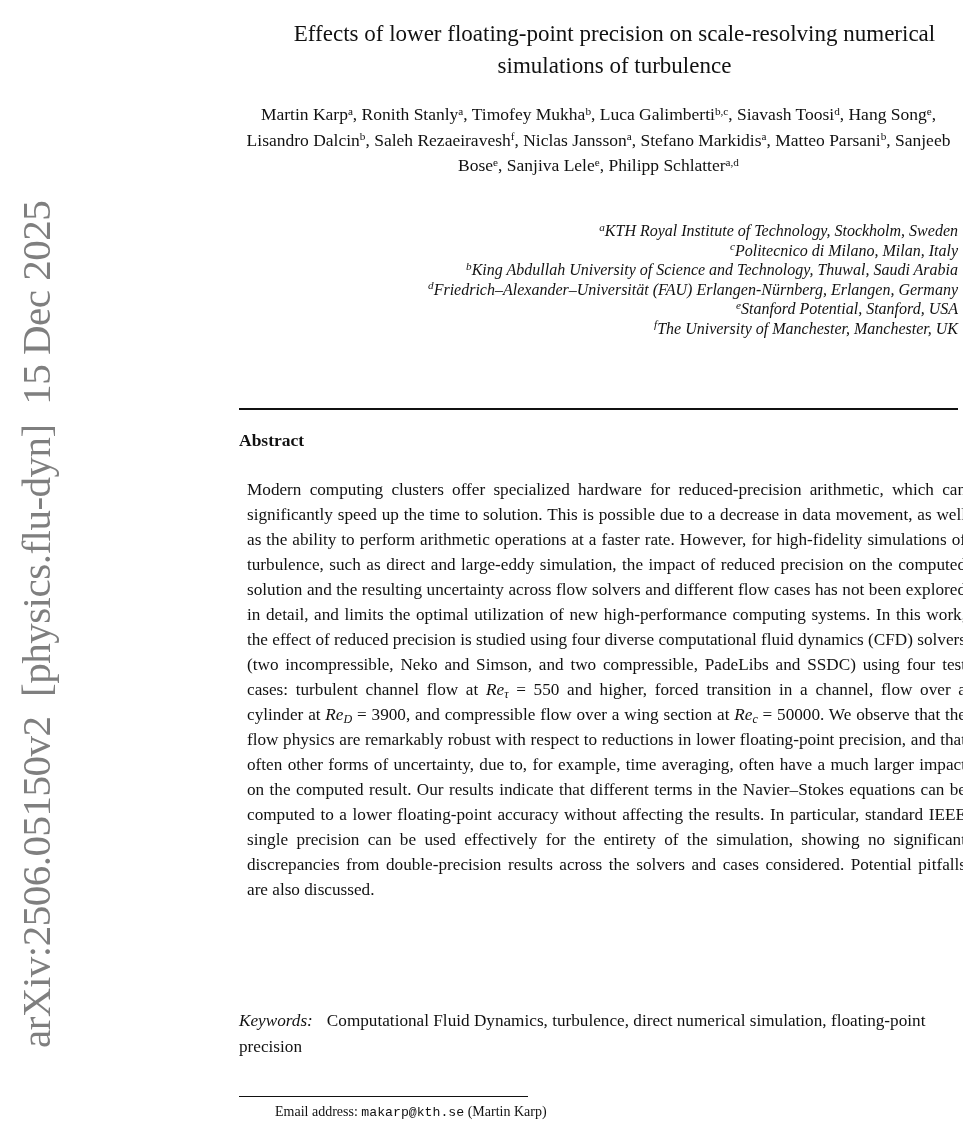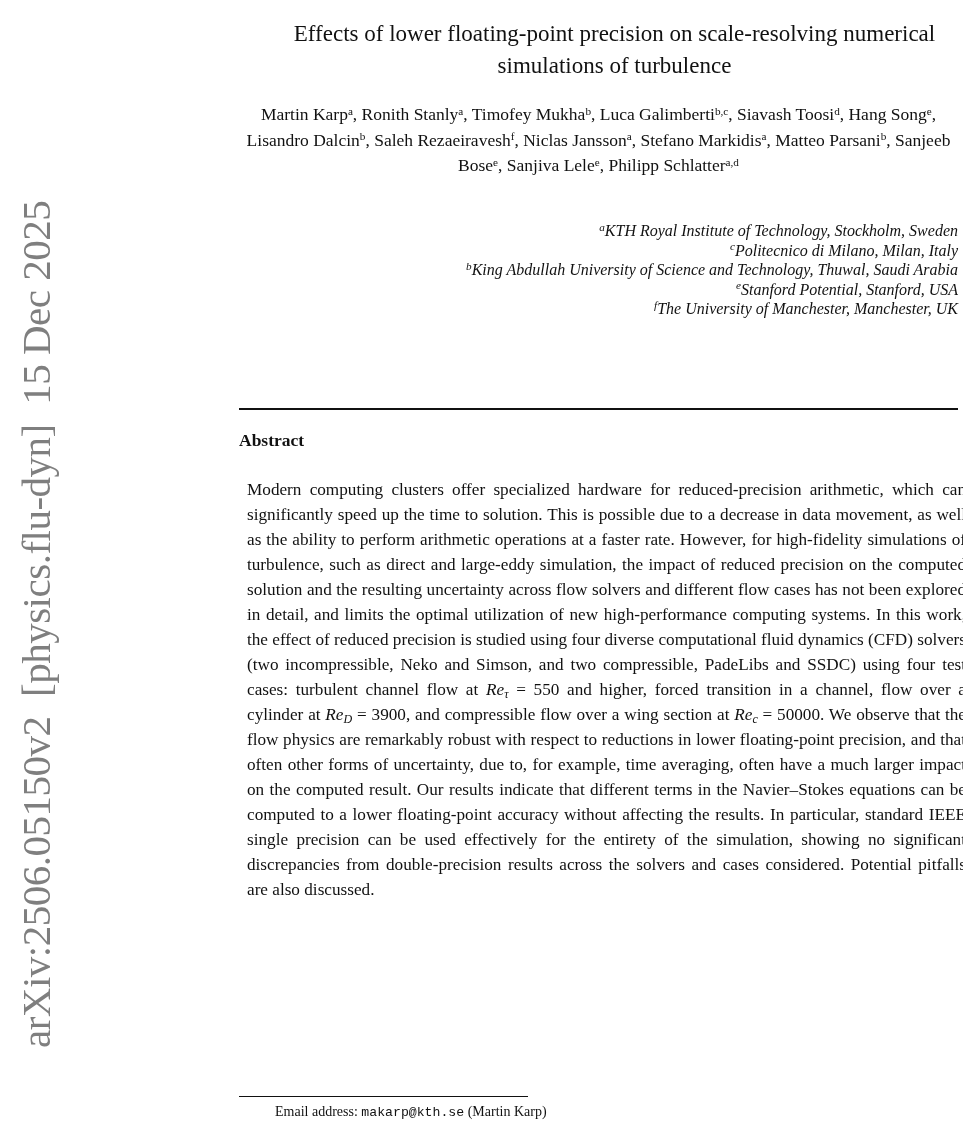--- a/index.html
+++ b/index.html
@@ -168,30 +168,34 @@
 <div class="content">
 
   <h1 class="paper-title">Effects of lower floating-point precision on scale-resolving numerical simulations of turbulence</h1>
 
   <div class="authors"><span>Martin Karp</span><sup>a</sup>, <span>Ronith Stanly</span><sup>a</sup>, <span>Timofey Mukha</span><sup>b</sup>, <span>Luca Galimberti</span><sup>b,c</sup>, <span>Siavash Toosi</span><sup>d</sup>, <span>Hang Song</span><sup>e</sup>, <span>Lisandro Dalcin</span><sup>b</sup>, <span>Saleh Rezaeiravesh</span><sup>f</sup>, <span>Niclas Jansson</span><sup>a</sup>, <span>Stefano Markidis</span><sup>a</sup>, <span>Matteo Parsani</span><sup>b</sup>, <span>Sanjeeb Bose</span><sup>e</sup>, <span>Sanjiva Lele</span><sup>e</sup>, <span>Philipp Schlatter</span><sup>a,d</sup></div>
 
   <div class="affils">
       <div><sup>a</sup><span>KTH Royal Institute of Technology, Stockholm, Sweden</span></div>
       <div><sup>c</sup><span>Politecnico di Milano, Milan, Italy</span></div>
       <div><sup>b</sup><span>King Abdullah University of Science and Technology, Thuwal, Saudi Arabia</span></div>
+      <div><sup>d</sup><span>Friedrich–Alexander–Universität (FAU) Erlangen-Nürnberg, Erlangen, Germany</span></div>
       <div><sup>e</sup><span>Stanford Potential, Stanford, USA</span></div>
       <div><sup>f</sup><span>The University of Manchester, Manchester, UK</span></div>
     </div>
 
   <div class="rule"></div>
 
   <h2 class="abstract-heading">Abstract</h2>
 
   <p class="abstract-body">Modern computing clusters offer specialized hardware for reduced-precision arithmetic, which can significantly speed up the time to solution. This is possible due to a decrease in data movement, as well as the ability to perform arithmetic operations at a faster rate. However, for high-fidelity simulations of turbulence, such as direct and large-eddy simulation, the impact of reduced precision on the computed solution and the resulting uncertainty across flow solvers and different flow cases has not been explored in detail, and limits the optimal utilization of new high-performance computing systems. In this work, the effect of reduced precision is studied using four diverse computational fluid dynamics (CFD) solvers (two incompressible, Neko and Simson, and two compressible, PadeLibs and SSDC) using four test cases: turbulent channel flow at <i>Re</i><sub><i>τ</i></sub> = 550 and higher, forced transition in a channel, flow over a cylinder at <i>Re</i><sub><i>D</i></sub> = 3900, and compressible flow over a wing section at <i>Re</i><sub><i>c</i></sub> = 50000. We observe that the flow physics are remarkably robust with respect to reductions in lower floating-point precision, and that often other forms of uncertainty, due to, for example, time averaging, often have a much larger impact on the computed result. Our results indicate that different terms in the Navier–Stokes equations can be computed to a lower floating-point accuracy without affecting the results. In particular, standard IEEE single precision can be used effectively for the entirety of the simulation, showing no significant discrepancies from double-precision results across the solvers and cases considered. Potential pitfalls are also discussed.</p>
 
+  <p class="keywords">
+    <span class="kw-label">Keywords:</span><span>Computational Fluid Dynamics, turbulence, direct numerical simulation, floating-point precision</span>
+  </p>
 
   <div class="footnote-rule"></div>
 
   <div class="footnote">
     <span class="email-label">Email address:</span>
     <a href="#" class="email-addr">makarp@kth.se</a>
     <span>(Martin Karp)</span>
   </div>
 
 </div>

